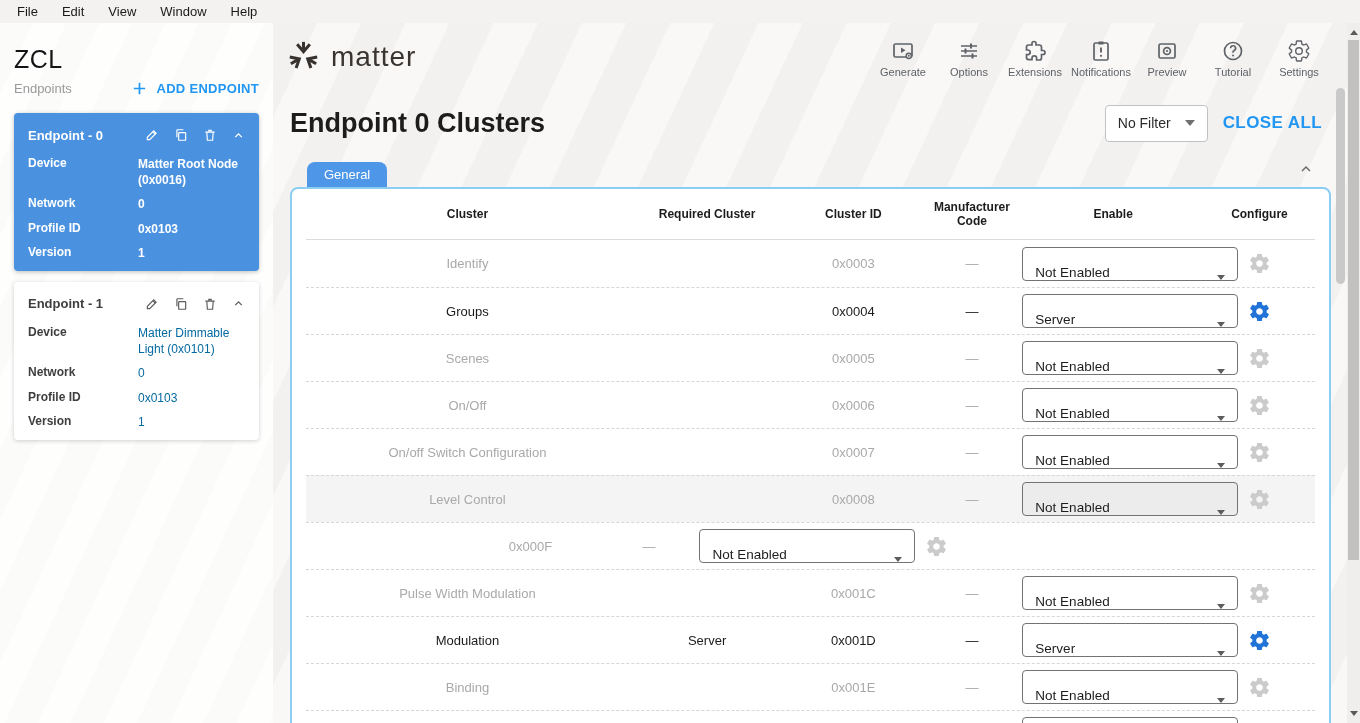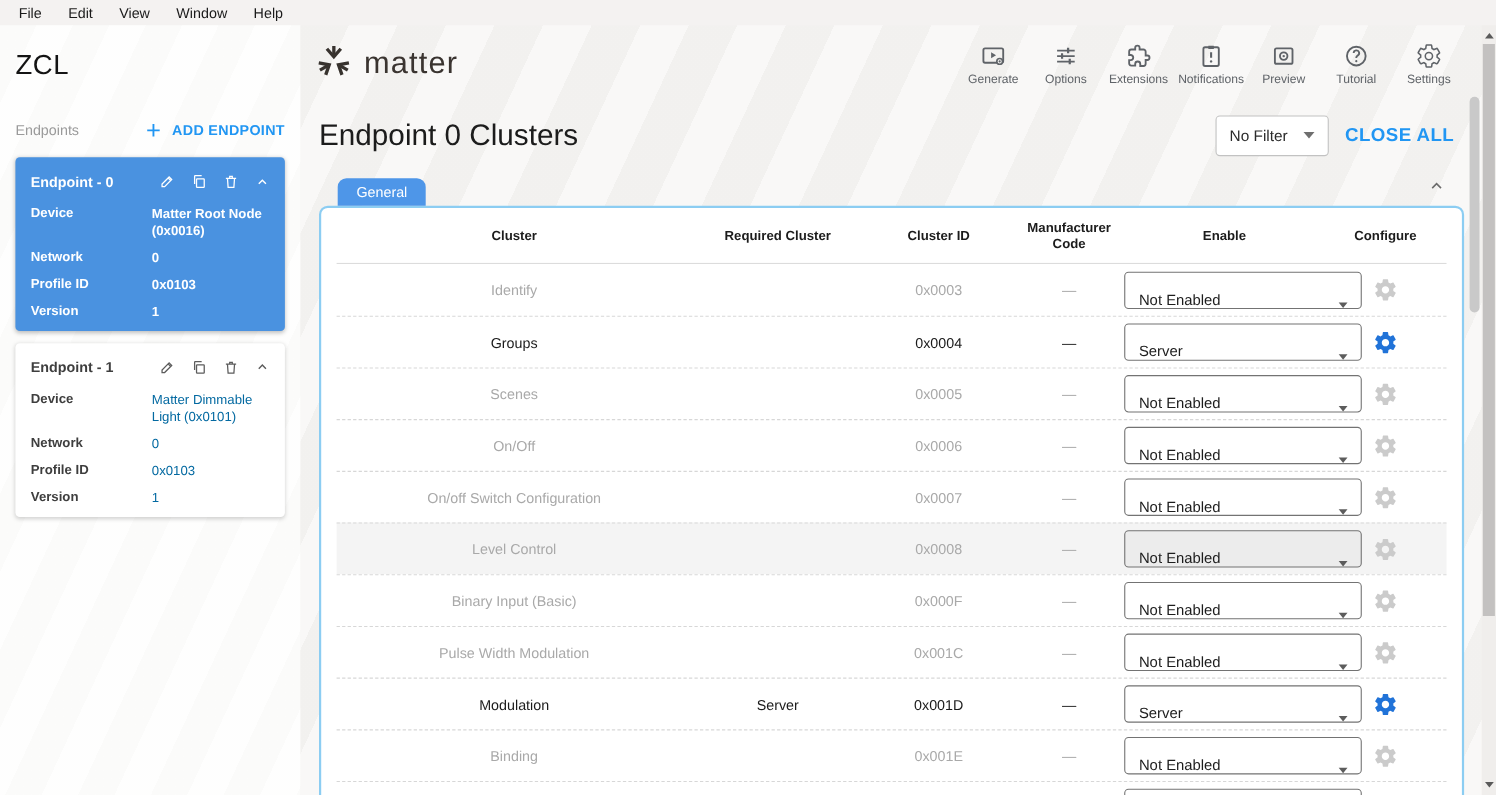--- a/index.html
+++ b/index.html
@@ -10,21 +10,21 @@
   
   .menubar { height:23px; background:#f4f2f1; display:flex; align-items:center; padding-left:8px; gap:6px; }
   .menubar .mitem { font-size:13px; color:#1a1a1a; padding:2px 9px; cursor:default; }
 
   .app { display:flex; height:700px; }
 
   
   .sidebar { width:273px; background:#fdfdfc; padding:10px 14px; flex:none;
              background-image:repeating-linear-gradient(115deg, rgba(0,0,0,0.008) 0 30px, rgba(255,255,255,0.5) 30px 60px); }
   .zcl-title { font-size:25px; color:#141414; margin-top:12px; letter-spacing:0.5px; }
-  .ep-header { display:flex; align-items:center; justify-content:space-between; margin-top:30px; height:28px; }
+  .ep-header { display:flex; align-items:center; justify-content:space-between; height:28px; }
   .ep-label { font-size:13px; color:#9a9a9a; }
   .add-ep { display:flex; align-items:center; gap:8px; color:#2196f3; font-size:13px; font-weight:bold; letter-spacing:0.3px; cursor:pointer; }
   .card { border-radius:4px; padding:9px 14px 10px 14px; margin-top:11px; background:#ffffff; color:#3e3e3e;
           box-shadow:0 1px 4px rgba(0,0,0,0.18); }
   .card.selected { background:#4a92e0; color:#ffffff; box-shadow:0 1px 4px rgba(0,0,0,0.25); }
   .card-head { display:flex; align-items:center; height:26px; }
   .card-name { font-size:13px; font-weight:bold; flex:1; }
   .card-icons { display:flex; align-items:center; gap:15px; }
   .card-icons svg { display:block; cursor:pointer; }
   .card-field { display:flex; margin-top:8px; }
@@ -38,21 +38,21 @@
 
   .topbar { height:67px; display:flex; align-items:center; padding-left:12px; flex:none; }
   .brand { display:flex; align-items:center; gap:9px; }
   .brand-text { font-size:28px; color:#3a3430; letter-spacing:1px; }
   .tb-actions { margin-left:auto; margin-right:28px; display:flex; }
   .tb-btn { width:66px; display:flex; flex-direction:column; align-items:center; gap:3px; padding-top:4px; cursor:pointer; }
   .tb-btn svg { stroke:#5f6368; }
   .tb-btn .tb-label { font-size:11px; color:#5f6368; }
 
   .title-row { height:66px; display:flex; align-items:center; padding:0 38px 0 17px; flex:none; }
-  .page-title { font-size:27px; color:#1c1c1c; font-weight:400; }
+  .page-title { font-size:27px; color:#1c1c1c; font-weight:700; }
   .title-controls { margin-left:auto; display:flex; align-items:center; gap:15px; }
   .filter-box { height:37px; border:1px solid #c2c2c2; border-radius:4px; background:#fff; display:flex; align-items:center; gap:14px; padding:0 12px; cursor:pointer; }
   .filter-box .f-text { font-size:14px; color:#2b2b2b; }
   .caret { width:0; height:0; border-left:5px solid transparent; border-right:5px solid transparent; border-top:6px solid #6f6f6f; }
   .search-box { width:210px; height:37px; border:1px solid #c2c2c2; border-radius:4px; background:#fff; display:flex; align-items:center; gap:8px; padding:0 10px; }
   .search-box input { border:none; outline:none; flex:1; font-size:14px; font-family:inherit; color:#333; background:transparent; min-width:0; }
   .search-box input::placeholder { color:#999; }
   .close-all { font-size:17px; font-weight:bold; color:#2196f3; letter-spacing:0.4px; cursor:pointer; }
 
   .tab-row { height:31px; position:relative; padding-left:17px; flex:none; }
@@ -413,21 +413,20 @@
     <span class="cell c6">
       <span class="gear-wrap">
         <svg width="23" height="23" viewBox="0 0 24 24">
                     <path d="M19.43 12.98c.04-.32.07-.64.07-.98s-.03-.66-.07-.98l2.11-1.65c.19-.15.24-.42.12-.64l-2-3.46c-.12-.22-.39-.3-.61-.22l-2.49 1c-.52-.4-1.08-.73-1.69-.98l-.38-2.65C14.46 2.18 14.25 2 14 2h-4c-.25 0-.46.18-.49.42l-.38 2.65c-.61.25-1.17.59-1.69.98l-2.49-1c-.23-.09-.49 0-.61.22l-2 3.46c-.13.22-.07.49.12.64l2.11 1.65c-.04.32-.07.65-.07.98s.03.66.07.98l-2.11 1.65c-.19.15-.24.42-.12.64l2 3.46c.12.22.39.3.61.22l2.49-1c.52.4 1.08.73 1.69.98l.38 2.65c.03.24.24.42.49.42h4c.25 0 .46-.18.49-.42l.38-2.65c.61-.25 1.17-.59 1.69-.98l2.49 1c.23.09.49 0 .61-.22l2-3.46c.12-.22.07-.49-.12-.64l-2.11-1.65zM12 15.5c-1.93 0-3.5-1.57-3.5-3.5s1.57-3.5 3.5-3.5 3.5 1.57 3.5 3.5-1.57 3.5-3.5 3.5z"></path>
                   </svg>
       </span>
     </span>
   </div>
 
   <div class="trow disabled">
-    <span class="cell cell-text c1">Binary Input (Basic)</span>
     <span class="cell cell-text c2"></span>
     <span class="cell cell-text c3">0x000F</span>
     <span class="cell cell-text c4">—</span>
     <span class="cell c5">
       <span class="enable-select">
         <span class="sel-text">Not Enabled</span>
         <span class="sel-caret"></span>
       </span>
     </span>
     <span class="cell c6">

